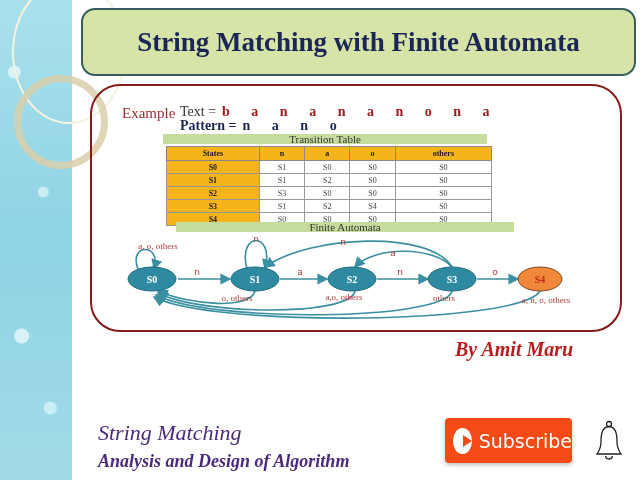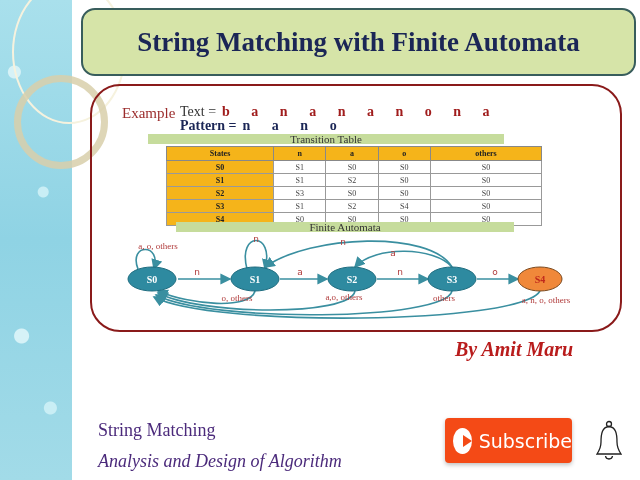--- a/index.html
+++ b/index.html
@@ -15,28 +15,28 @@
   .sidebar .ring2 { position:absolute; left:14px; top:75px; width:80px; height:80px; border:7px solid #d8cfaa; border-radius:50%; opacity:.85; }
   .title-box { position:absolute; left:81px; top:8px; width:555px; height:68px; background:#d6e4a8; border:2px solid #385d5c; border-radius:14px; box-sizing:border-box; display:flex; align-items:center; justify-content:center; }
   .title-box span { font-family:"Liberation Serif", serif; font-weight:bold; font-size:27px; color:#1b2656; }
   .content-box { position:absolute; left:90px; top:84px; width:532px; height:248px; border:2px solid #8a1a1a; border-radius:30px; box-sizing:border-box; }
   .example { position:absolute; left:122px; top:105px; font-size:15px; color:#9b2c2c; }
   .text-line { position:absolute; left:180px; top:104px; font-size:14px; color:#333; }
   .text-line .val { color:#a01c1c; font-weight:bold; letter-spacing:9px; margin-left:6px; }
   .pattern-line { position:absolute; left:180px; top:118px; font-size:14px; color:#1b2656; font-weight:bold; }
   .pattern-line .val { letter-spacing:9px; margin-left:6px; }
   .band { position:absolute; background:#c6dc9c; font-size:11px; color:#333; text-align:center; line-height:10px; height:10px; }
-  table.tt { position:absolute; left:166px; top:146px; width:376px; border-collapse:collapse; font-size:8px; }
+  table.tt { position:absolute; left:166px; top:146px; width:326px; border-collapse:collapse; font-size:8px; }
   table.tt th { background:#f5b41a; font-weight:bold; height:11px; border:1px solid #888; color:#222; }
   table.tt td { height:10px; border:1px solid #999; text-align:center; color:#444; background:#fff; }
   table.tt td.st { background:#f5b41a; font-weight:bold; color:#222; }
   svg.fa { position:absolute; left:100px; top:225px; }
   .author { position:absolute; left:455px; top:338px; font-family:"Liberation Serif", serif; font-style:italic; font-weight:bold; font-size:20px; color:#b91c1c; }
-  .sub1 { position:absolute; left:98px; top:420px; font-size:18px; color:#4b2a7b; }
-  .sub2 { position:absolute; left:98px; top:451px; font-style:italic; font-weight:normal; font-size:18px; color:#4b2a7b; }
+  .sub1 { position:absolute; left:98px; top:420px; font-style:italic; font-size:22px; color:#4b2a7b; }
+  .sub2 { position:absolute; left:98px; top:451px; font-style:italic; font-weight:bold; font-size:18px; color:#4b2a7b; }
   .subscribe { position:absolute; left:445px; top:418px; width:127px; height:45px; background:#f44a16; border-radius:4px; box-shadow:0 2px 4px rgba(0,0,0,.25); display:flex; align-items:center; cursor:pointer; }
   .subscribe .play { width:26px; height:26px; border-radius:50%; background:#fff; margin-left:8px; position:relative; }
   .subscribe .play:after { content:""; position:absolute; left:10px; top:7px; border-left:9px solid #f44a16; border-top:6px solid transparent; border-bottom:6px solid transparent; }
   .subscribe .lbl { font-family:"DejaVu Sans", sans-serif; color:#fff; font-size:19px; margin-left:7px; }
   .bell { position:absolute; left:596px; top:420px; }
 </style>
 </head>
 <body>
 
 <div class="sidebar">
@@ -51,21 +51,21 @@
 <div class="content-box"></div>
 
 <div class="example">Example</div>
 <div class="text-line">
   <span>Text =</span><span class="val">b a n a n a n o n a</span>
 </div>
 <div class="pattern-line">
   <span>Pattern =</span><span class="val">n a n o</span>
 </div>
 
-<div class="band" style="left:148px;top:134px;width:356px;">Transition Table</div>
+<div class="band" style="left:163px;top:134px;width:324px;">Transition Table</div>
 
 <table class="tt">
   <thead>
     <tr>
       <th>States</th>
       <th>n</th>
       <th>a</th>
       <th>o</th>
       <th>others</th>
     </tr>

